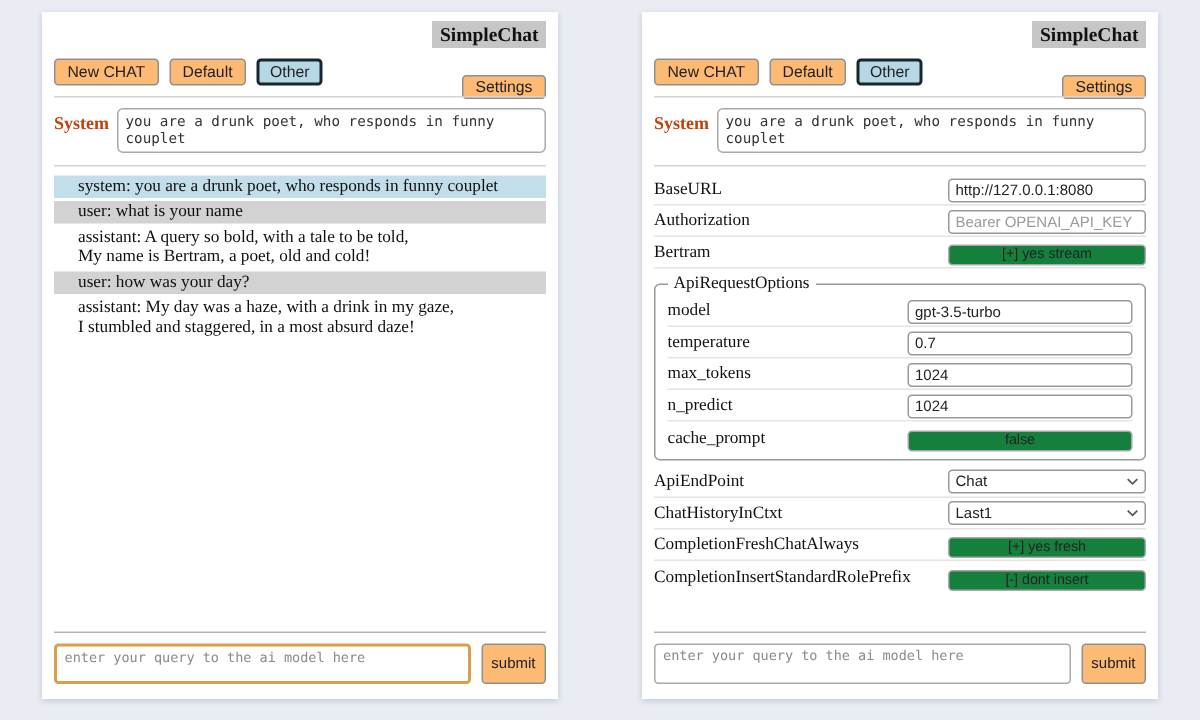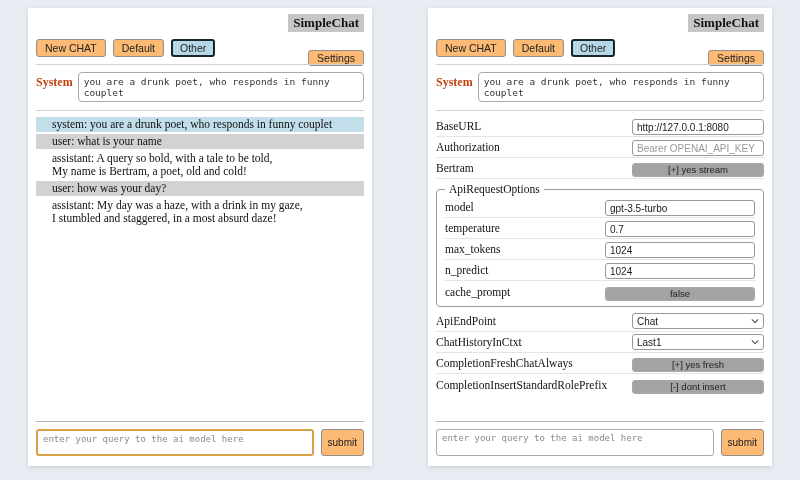--- a/index.html
+++ b/index.html
@@ -100,21 +100,21 @@
   .txt {
     width: 100%; height: 16px;
     font-family: "Liberation Sans", sans-serif; font-size: 10px;
     border: 1px solid #999; border-radius: 3px;
     padding: 0 4px; color: #222; outline: none; background: #fff;
   }
   .txt::placeholder { color: #9a9a9a; }
   .optbtn {
     width: 100%; height: 14px;
     font-family: "Liberation Sans", sans-serif; font-size: 9.5px; line-height: 12px;
-    background: #a3a3a3; border: 1px solid #a8a8a8; border-radius: 3px;
+    background: #15803d; border: 1px solid #a8a8a8; border-radius: 3px;
     color: #222; cursor: pointer;
   }
   .sel {
     width: 100%; height: 16px;
     font-family: "Liberation Sans", sans-serif; font-size: 10px;
     border: 1px solid #999; border-radius: 3px; background: #fff;
     display: flex; align-items: center; justify-content: space-between;
     padding: 0 4px; color: #222; cursor: pointer;
   }
   .chev { width: 8px; height: 8px; flex: 0 0 auto; }

